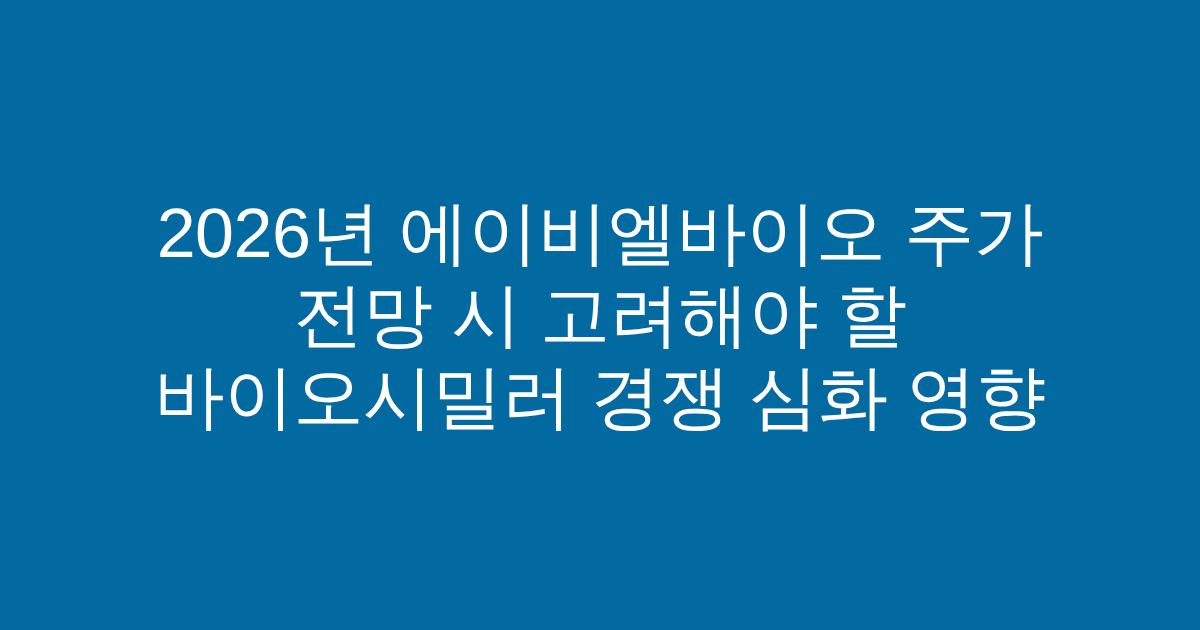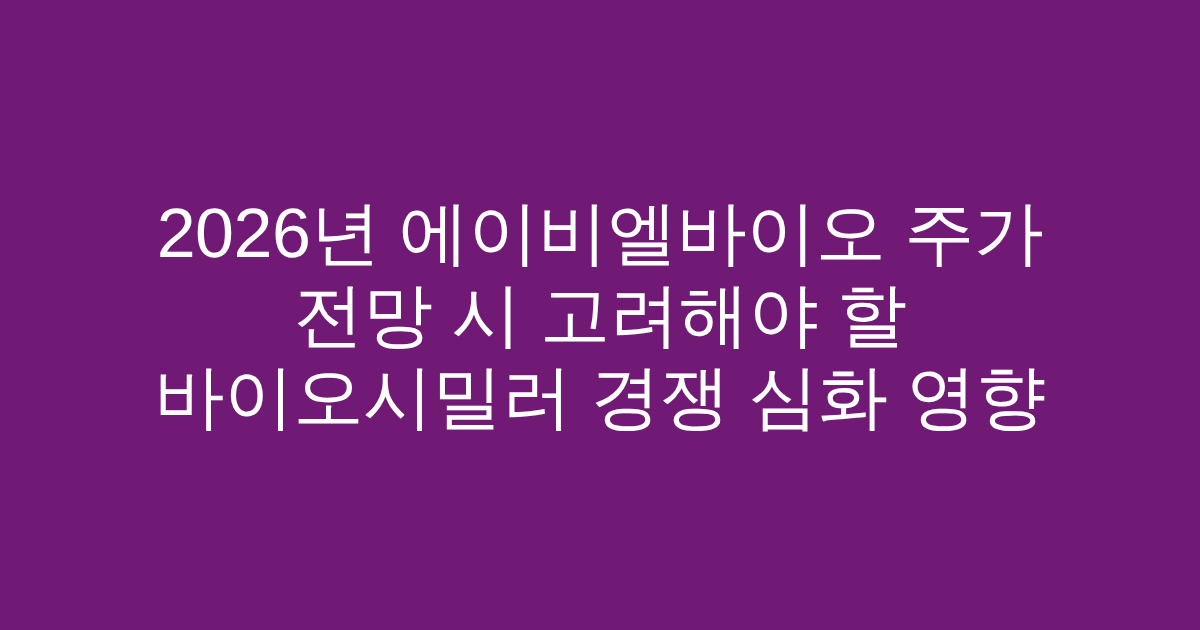--- a/index.html
+++ b/index.html
@@ -39,15 +39,15 @@
     text-align: center;
     word-break: keep-all;
     overflow-wrap: break-word;
     white-space: pre-wrap;
     text-rendering: geometricPrecision;
   }
 </style>
 </head>
 <body>
 
-<div id="og-card" style="background: #701a75;">
+<div id="og-card" style="background: #0369a1;">
   <h1 id="card-title" style="color: rgb(255, 255, 255);">2026년 에이비엘바이오 주가 전망 시 고려해야 할 바이오시밀러 경쟁 심화 영향</h1>
 </div>
 
 </body></html>

